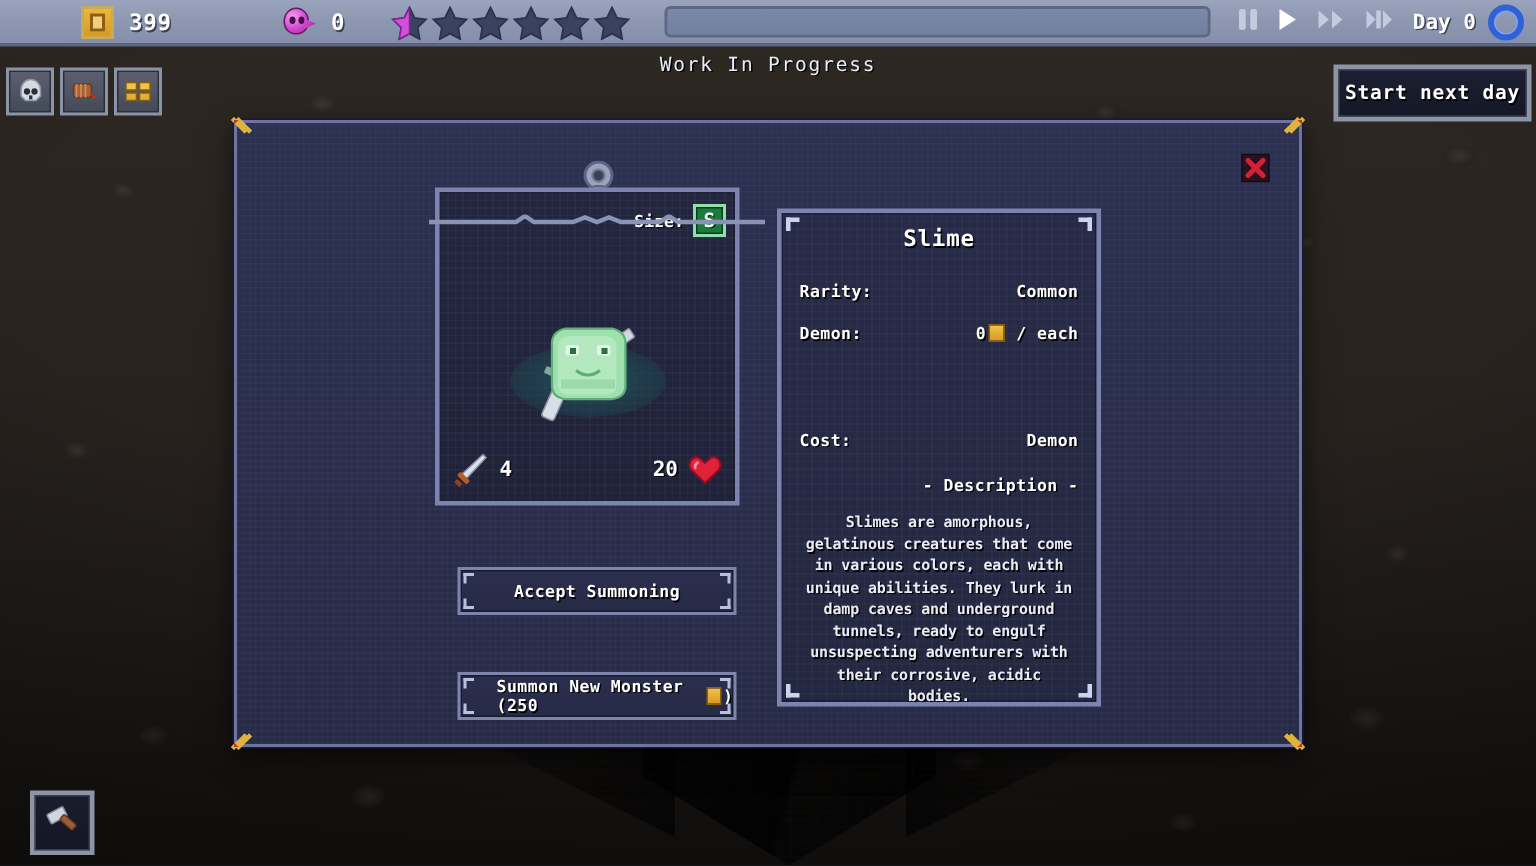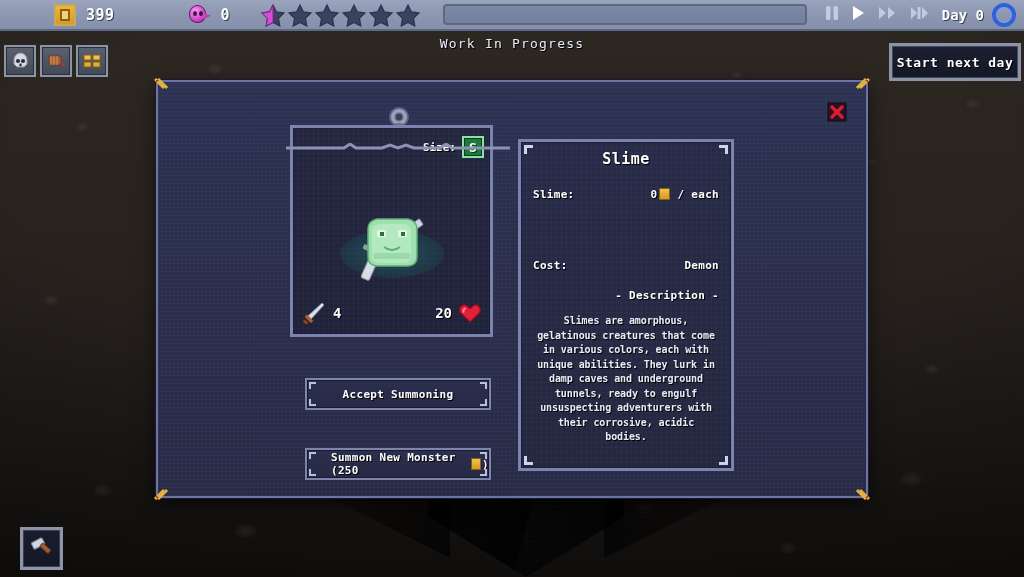--- a/index.html
+++ b/index.html
@@ -651,23 +651,27 @@
 
   <div class="info-panel">
     <div class="grid"></div>
     <span class="info-corner ic-tl"></span>
     <span class="info-corner ic-tr"></span>
     <span class="info-corner ic-bl"></span>
     <span class="info-corner ic-br"></span>
 
     <div class="monster-name">Slime</div>
 
-
     <div class="kv">
-      <span class="k">Slime:</span>
+      <span class="k">Rarity:</span>
+      <span class="v">Common</span>
+    </div>
+
+    <div class="kv">
+      <span class="k">Demon:</span>
       <span class="v">
         <span>0</span><span class="coin-inline"></span>
         <span>/ each</span>
       </span>
     </div>
 
     <div class="kv type-row">
       <span class="k">Cost:</span>
       <span class="v">Demon</span>
     </div>

